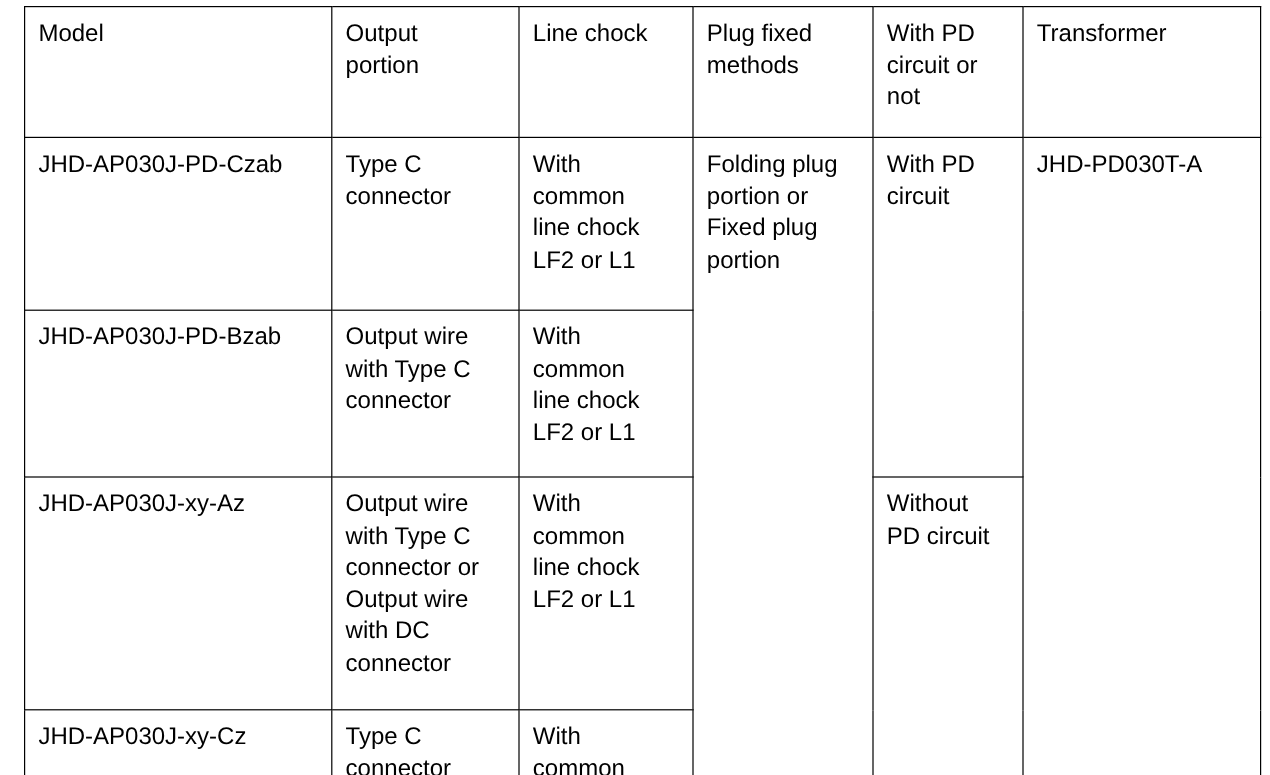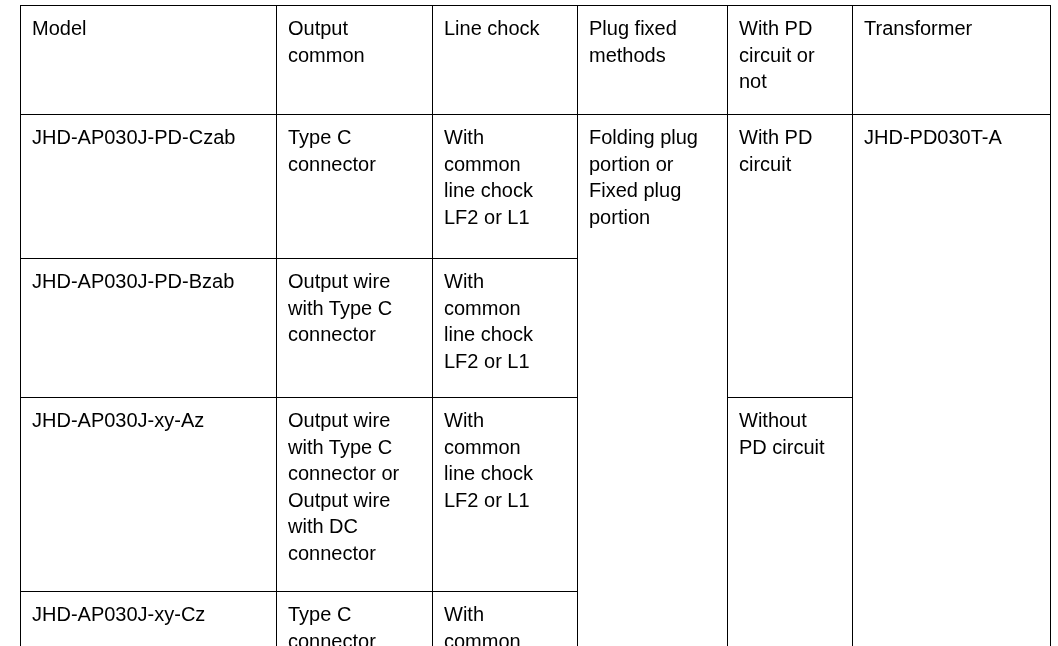--- a/index.html
+++ b/index.html
@@ -74,21 +74,21 @@
       <col class="c-chock">
       <col class="c-plug">
       <col class="c-pd">
       <col class="c-transform">
     </colgroup>
 
     <tbody>
       <tr class="row-head">
         <td>Model</td>
         <td>Output
-common</td>
+portion</td>
         <td>Line chock</td>
         <td>Plug fixed
 methods</td>
         <td>With PD
 circuit or
 not</td>
         <td>Transformer</td>
       </tr>
 
       <tr class="row-1">

